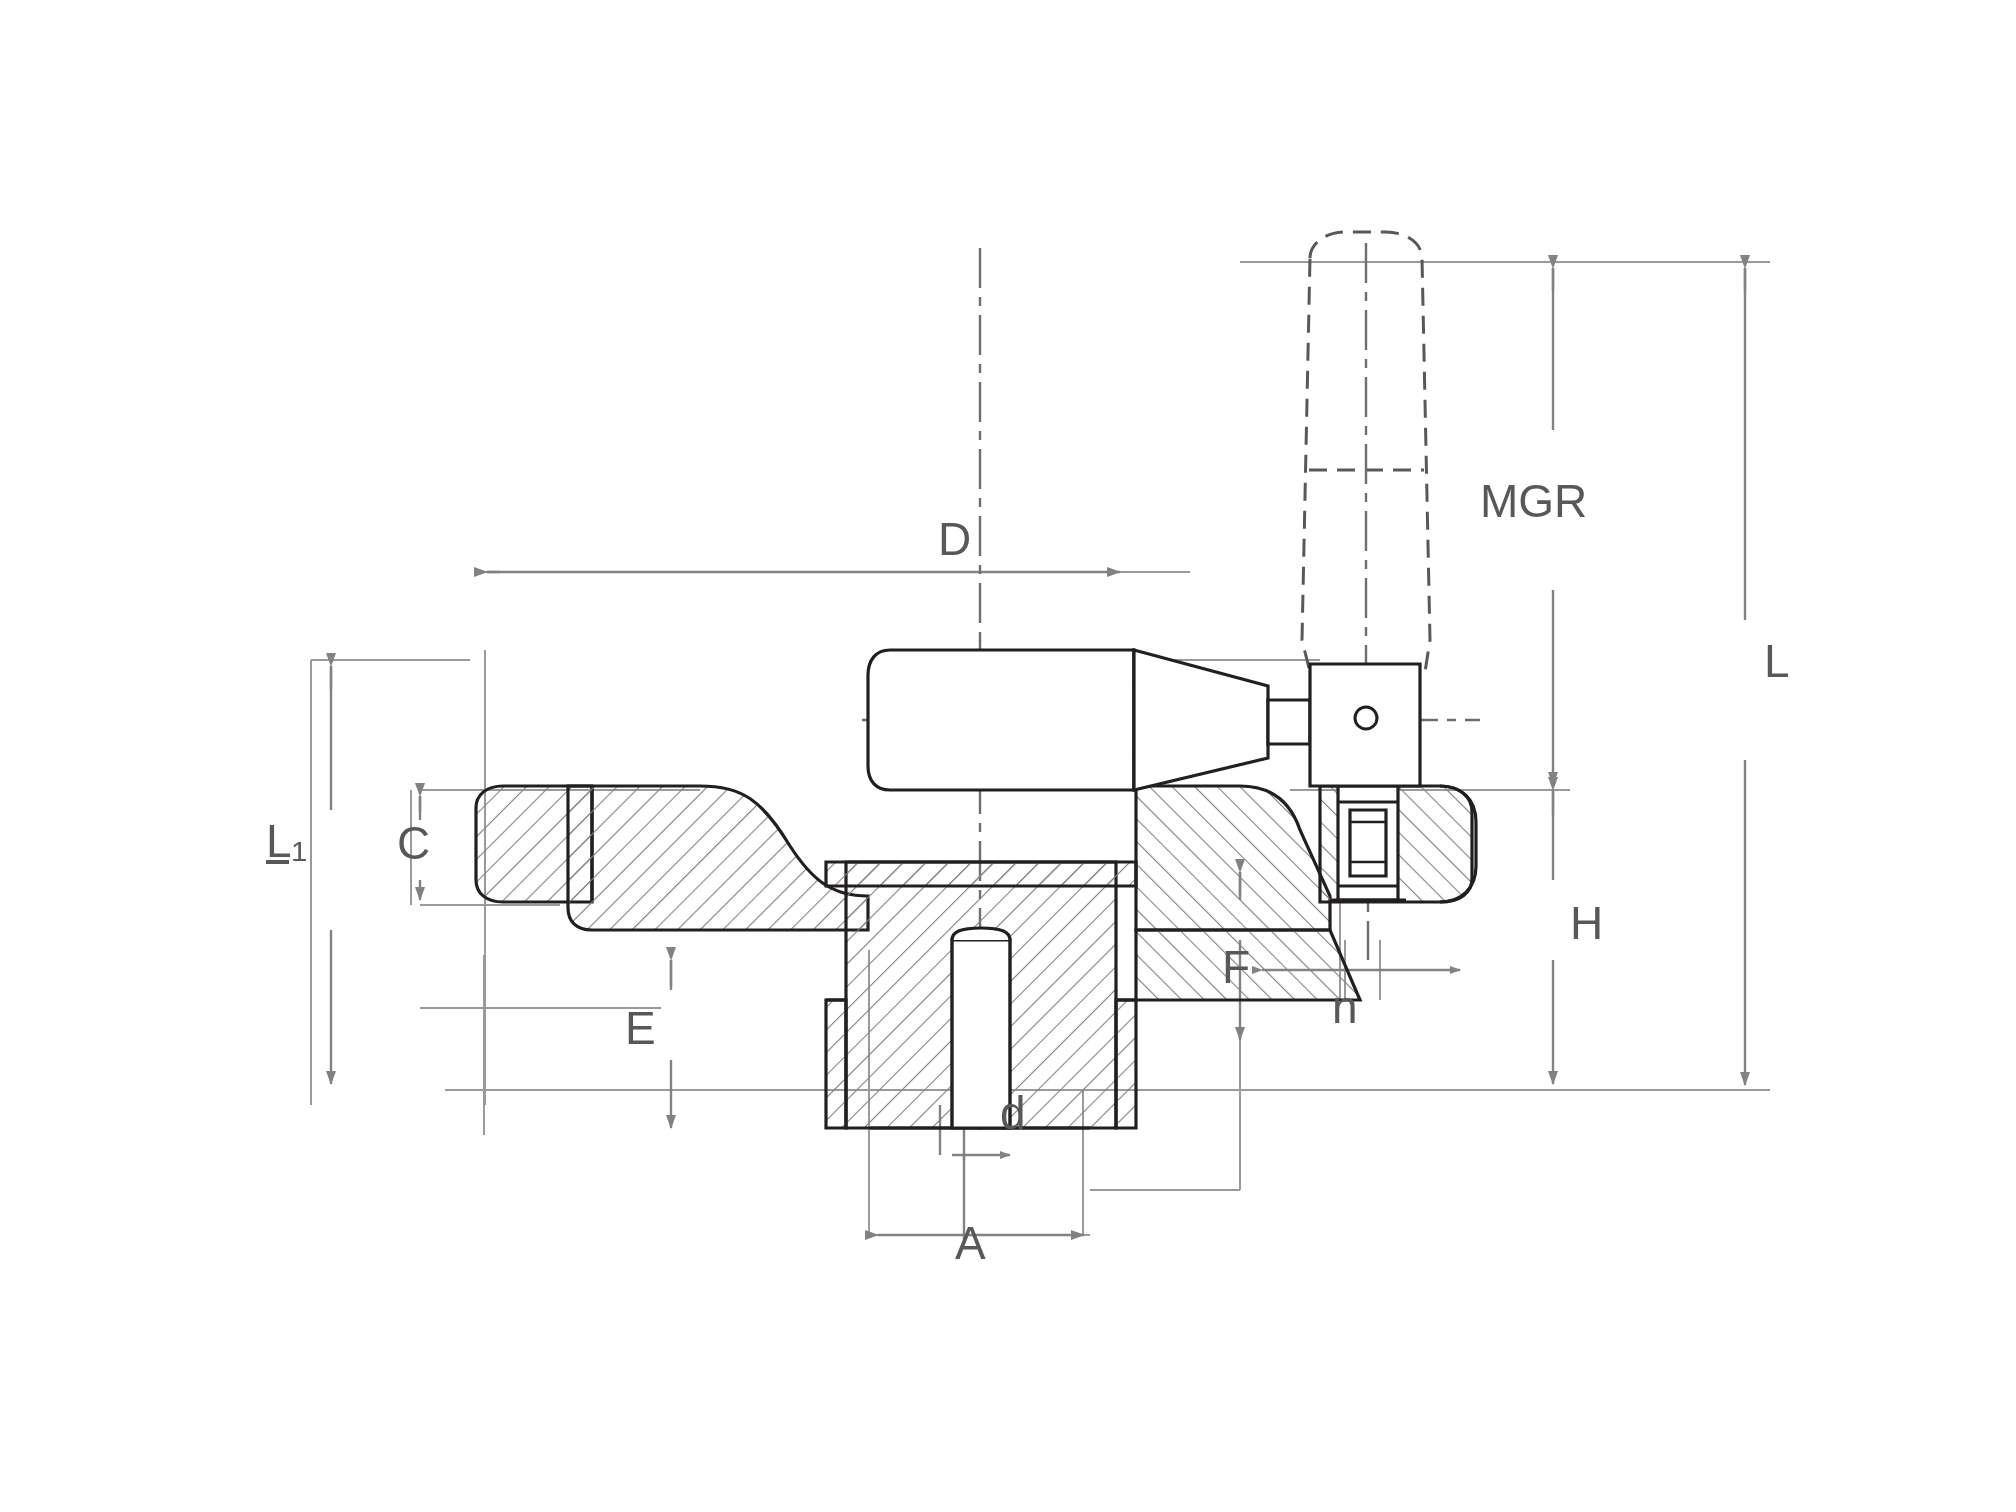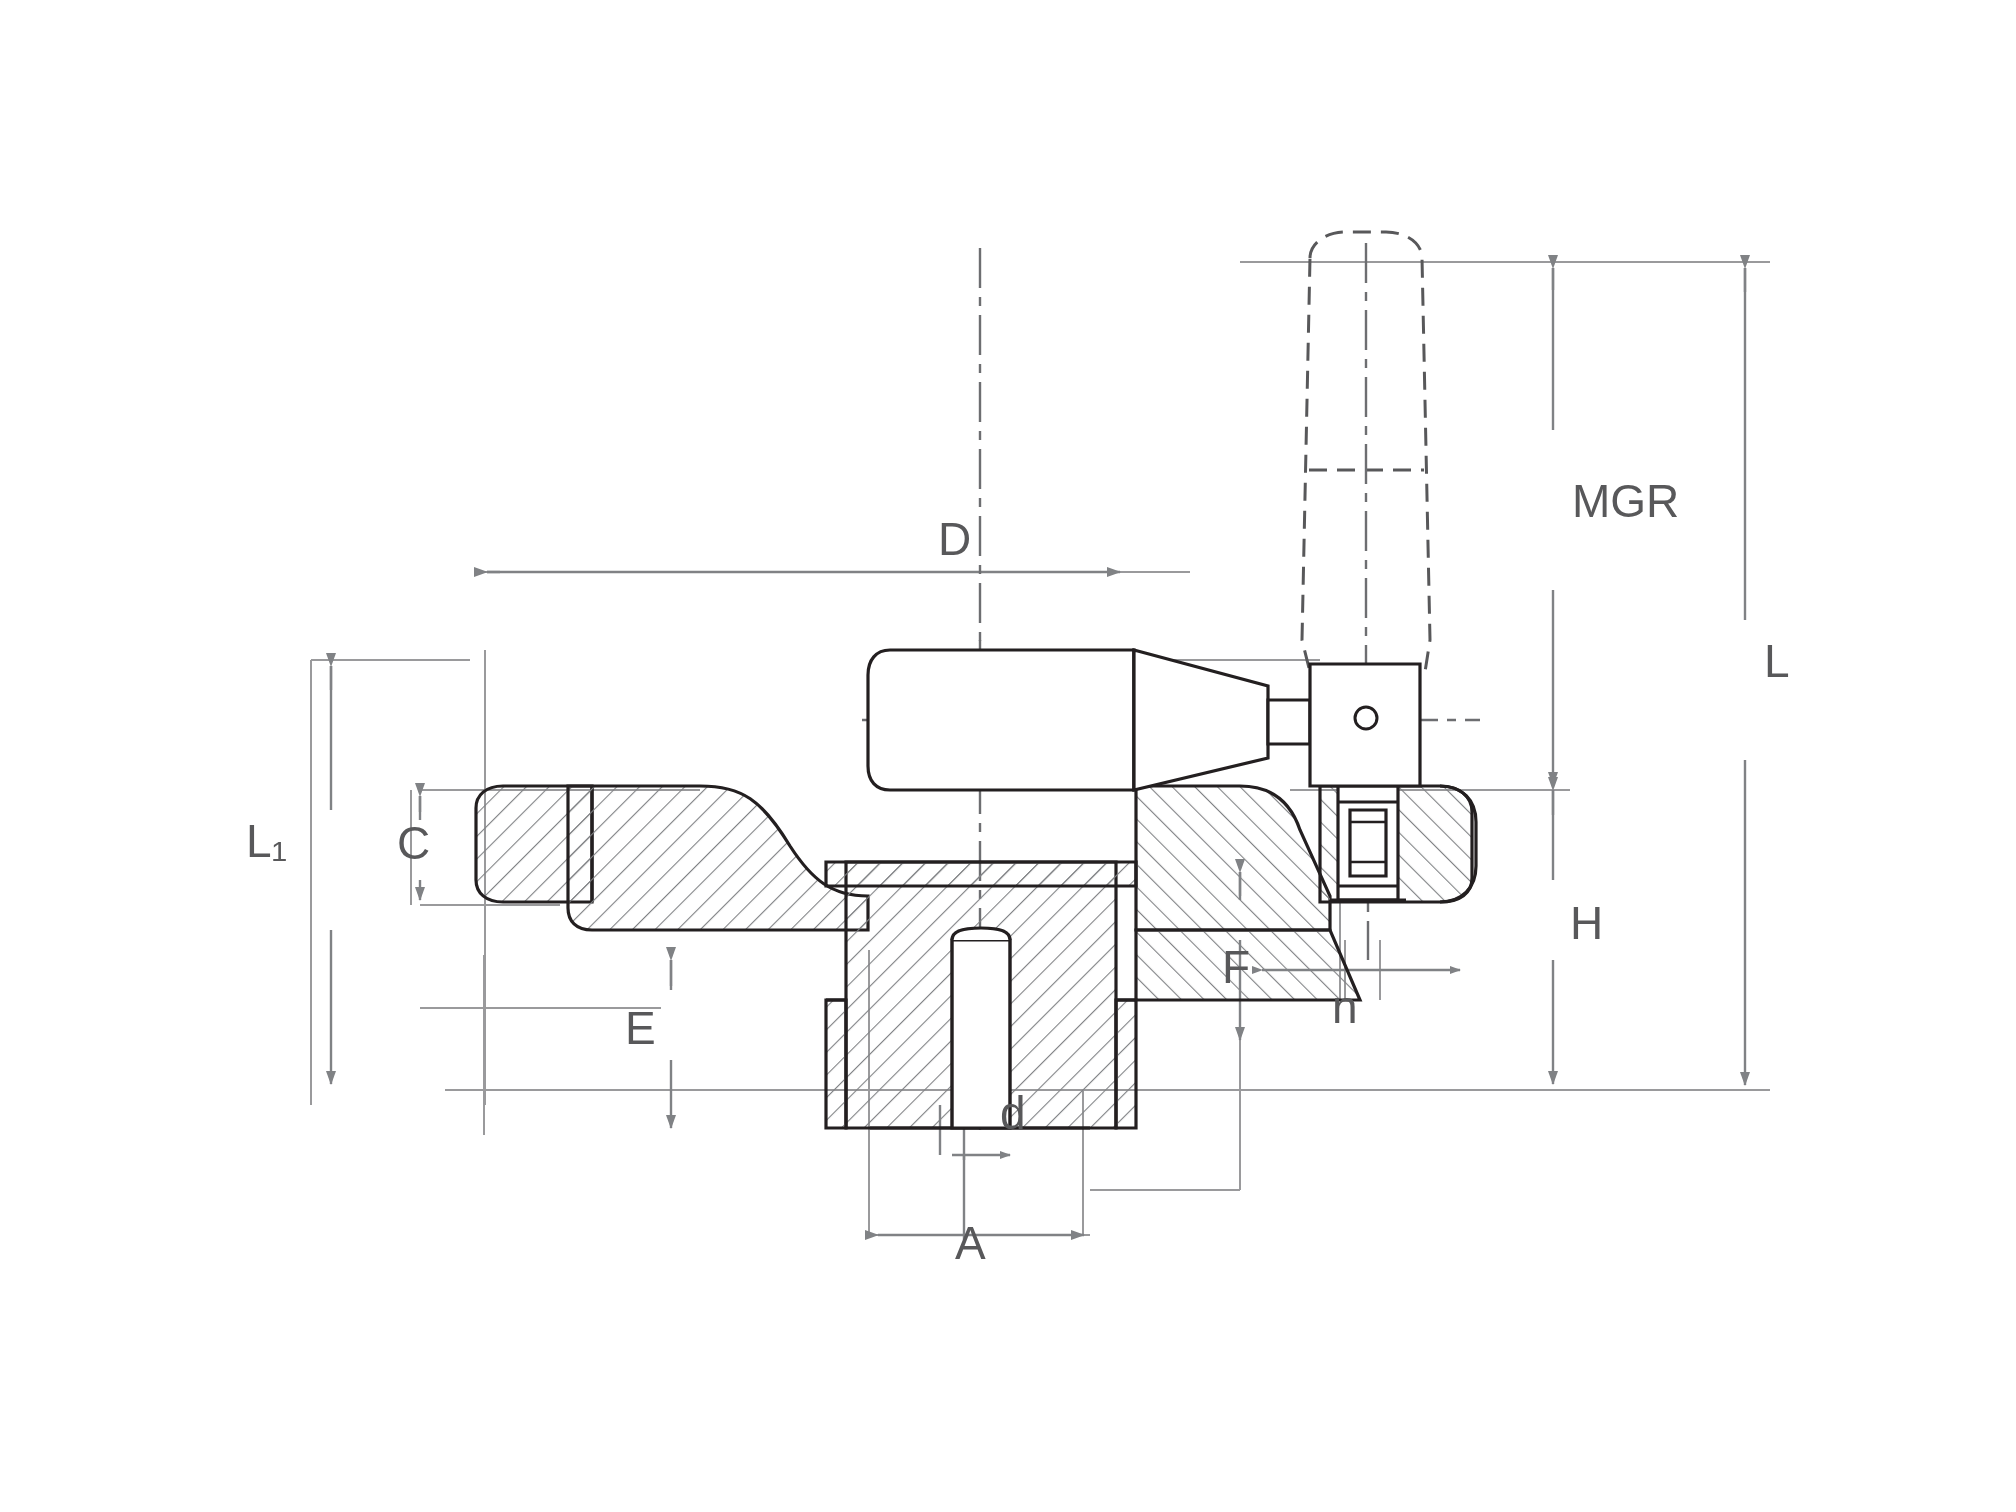--- a/index.html
+++ b/index.html
@@ -222,23 +222,23 @@
 
     <g stroke="#231f20" stroke-width="2.6" fill="none">
       <line x1="952" y1="940" x2="952" y2="1128"></line>
       <line x1="1010" y1="940" x2="1010" y2="1128"></line>
       <line x1="1350" y1="822" x2="1386" y2="822"></line>
       <line x1="1350" y1="862" x2="1386" y2="862"></line>
     </g>
   </svg>
 
   <div class="dimlabel" style="left:938px; top:516px;">D</div>
-  <div class="dimlabel" style="left:1572px; top:478px;">MGR</div>
+  <div class="dimlabel" style="left:1480px; top:478px;">MGR</div>
   <div class="dimlabel" style="left:1764px; top:638px;">L</div>
-  <div class="dimlabel" style="left:246px; top:818px;">L₁</div>
+  <div class="dimlabel" style="left:266px; top:818px;text-decoration:underline;">L₁</div>
   <div class="dimlabel" style="left:397px; top:820px;">C</div>
   <div class="dimlabel" style="left:1570px; top:900px;">H</div>
   <div class="dimlabel" style="left:1222px; top:944px;">F</div>
   <div class="dimlabel" style="left:1332px; top:984px;">n</div>
   <div class="dimlabel" style="left:625px; top:1005px;">E</div>
   <div class="dimlabel" style="left:1000px; top:1090px;">d</div>
   <div class="dimlabel" style="left:955px; top:1220px;">A</div>
 
 </div>
 

